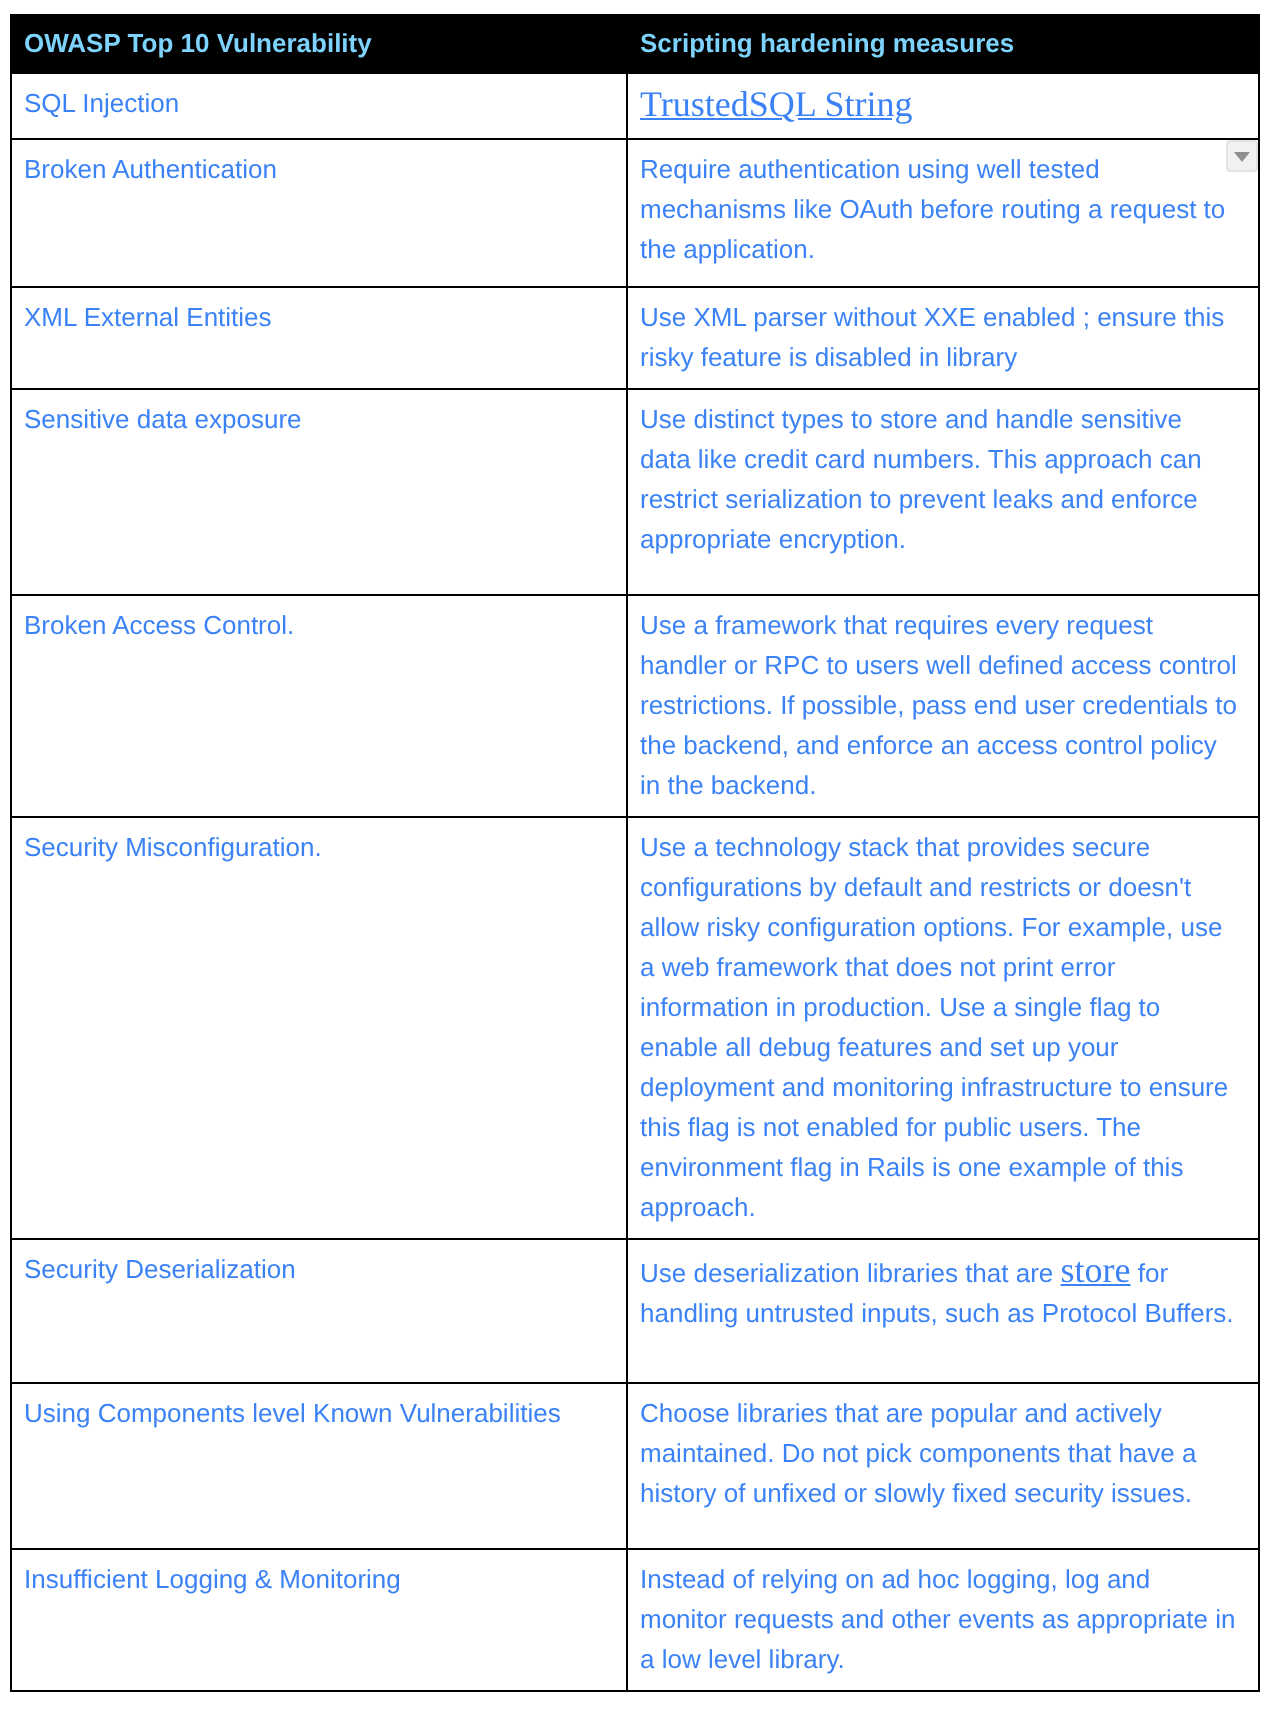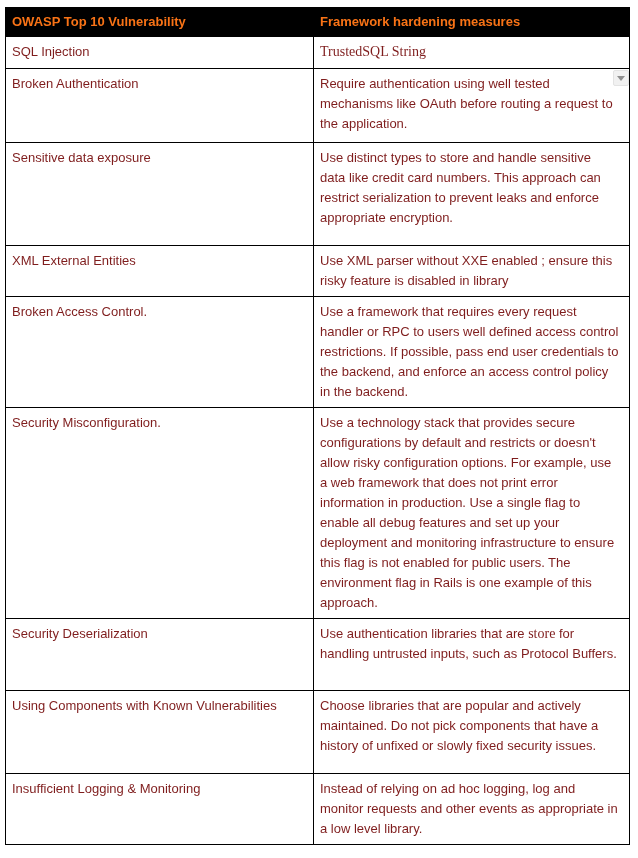--- a/index.html
+++ b/index.html
@@ -25,36 +25,37 @@
     table-layout: fixed;
   }
   table.doc-table th,
   table.doc-table td {
     border: 1px solid #000000;
     vertical-align: top;
     text-align: left;
     padding: 5px 10px 5px 6px;
     font-size: 13px;
     line-height: 20px;
-    color: #7f1d1d;
+    color: #3b82f6;
     font-weight: 400;
     word-wrap: break-word;
   }
   table.doc-table th {
     background: #000000;
-    color: #f97316;
+    color: #7dd3fc;
     font-weight: 700;
     vertical-align: middle;
     height: 29px;
     padding-top: 2px;
     padding-bottom: 2px;
   }
   td .serif {
     font-family: "Liberation Serif", serif;
-    font-size: 14px;
+    font-size: 18px;
+    text-decoration: underline;
   }
   
   .comment-marker {
     position: absolute;
     left: 613px;
     top: 70px;
     width: 16px;
     height: 16px;
     background: #f1f1f1;
     border: 1px solid #e3e3e3;
@@ -78,55 +79,55 @@
 <div class="page">
 
   <table class="doc-table">
     <colgroup>
       <col style="width:308px">
       <col style="width:316px">
     </colgroup>
     <thead>
       <tr>
         <th>OWASP Top 10 Vulnerability</th>
-        <th>Framework hardening measures</th>
+        <th>Scripting hardening measures</th>
       </tr>
     </thead>
     <tbody>
 
     <tr style="height: 32px;">
           <td>SQL Injection</td>
           <td><span class="serif">TrustedSQL String</span></td>
         </tr>
         <tr style="height: 74px;">
           <td>Broken Authentication</td>
           <td><span>Require authentication using well tested mechanisms like OAuth before routing a request to the application.</span></td>
         </tr>
+        <tr style="height: 50px;">
+          <td>XML External Entities</td>
+          <td><span>Use XML parser without XXE enabled ; ensure this risky feature is disabled in library</span></td>
+        </tr>
         <tr style="height: 103px;">
           <td>Sensitive data exposure</td>
           <td><span>Use distinct types to store and handle sensitive data like credit card numbers. This approach can restrict serialization to prevent leaks and enforce appropriate encryption.</span></td>
-        </tr>
-        <tr style="height: 50px;">
-          <td>XML External Entities</td>
-          <td><span>Use XML parser without XXE enabled ; ensure this risky feature is disabled in library</span></td>
         </tr>
         <tr style="height: 104px;">
           <td>Broken Access Control.</td>
           <td><span>Use a framework that requires every request handler or RPC to users well defined access control restrictions. If possible, pass end user credentials to the backend, and enforce an access control policy in the backend.</span></td>
         </tr>
         <tr style="height: 194px;">
           <td>Security Misconfiguration.</td>
           <td><span>Use a technology stack that provides secure configurations by default and restricts or doesn't allow risky configuration options. For example, use a web framework that does not print error information in production. Use a single flag to enable all debug features and set up your deployment and monitoring infrastructure to ensure this flag is not enabled for public users. The environment flag in Rails is one example of this approach.</span></td>
         </tr>
         <tr style="height: 72px;">
           <td>Security Deserialization</td>
-          <td><span>Use authentication libraries that are </span><span class="serif">store</span><span> for handling untrusted inputs, such as Protocol Buffers.</span></td>
+          <td><span>Use deserialization libraries that are </span><span class="serif">store</span><span> for handling untrusted inputs, such as Protocol Buffers.</span></td>
         </tr>
         <tr style="height: 83px;">
-          <td>Using Components with Known Vulnerabilities</td>
+          <td>Using Components level Known Vulnerabilities</td>
           <td><span>Choose libraries that are popular and actively maintained. Do not pick components that have a history of unfixed or slowly fixed security issues.</span></td>
         </tr>
         <tr style="height: 70px;">
           <td>Insufficient Logging &amp; Monitoring</td>
           <td><span>Instead of relying on ad hoc logging, log and monitor requests and other events as appropriate in a low level library.</span></td>
         </tr>
       </tbody>
   </table>
 
   <div class="comment-marker" title="">

